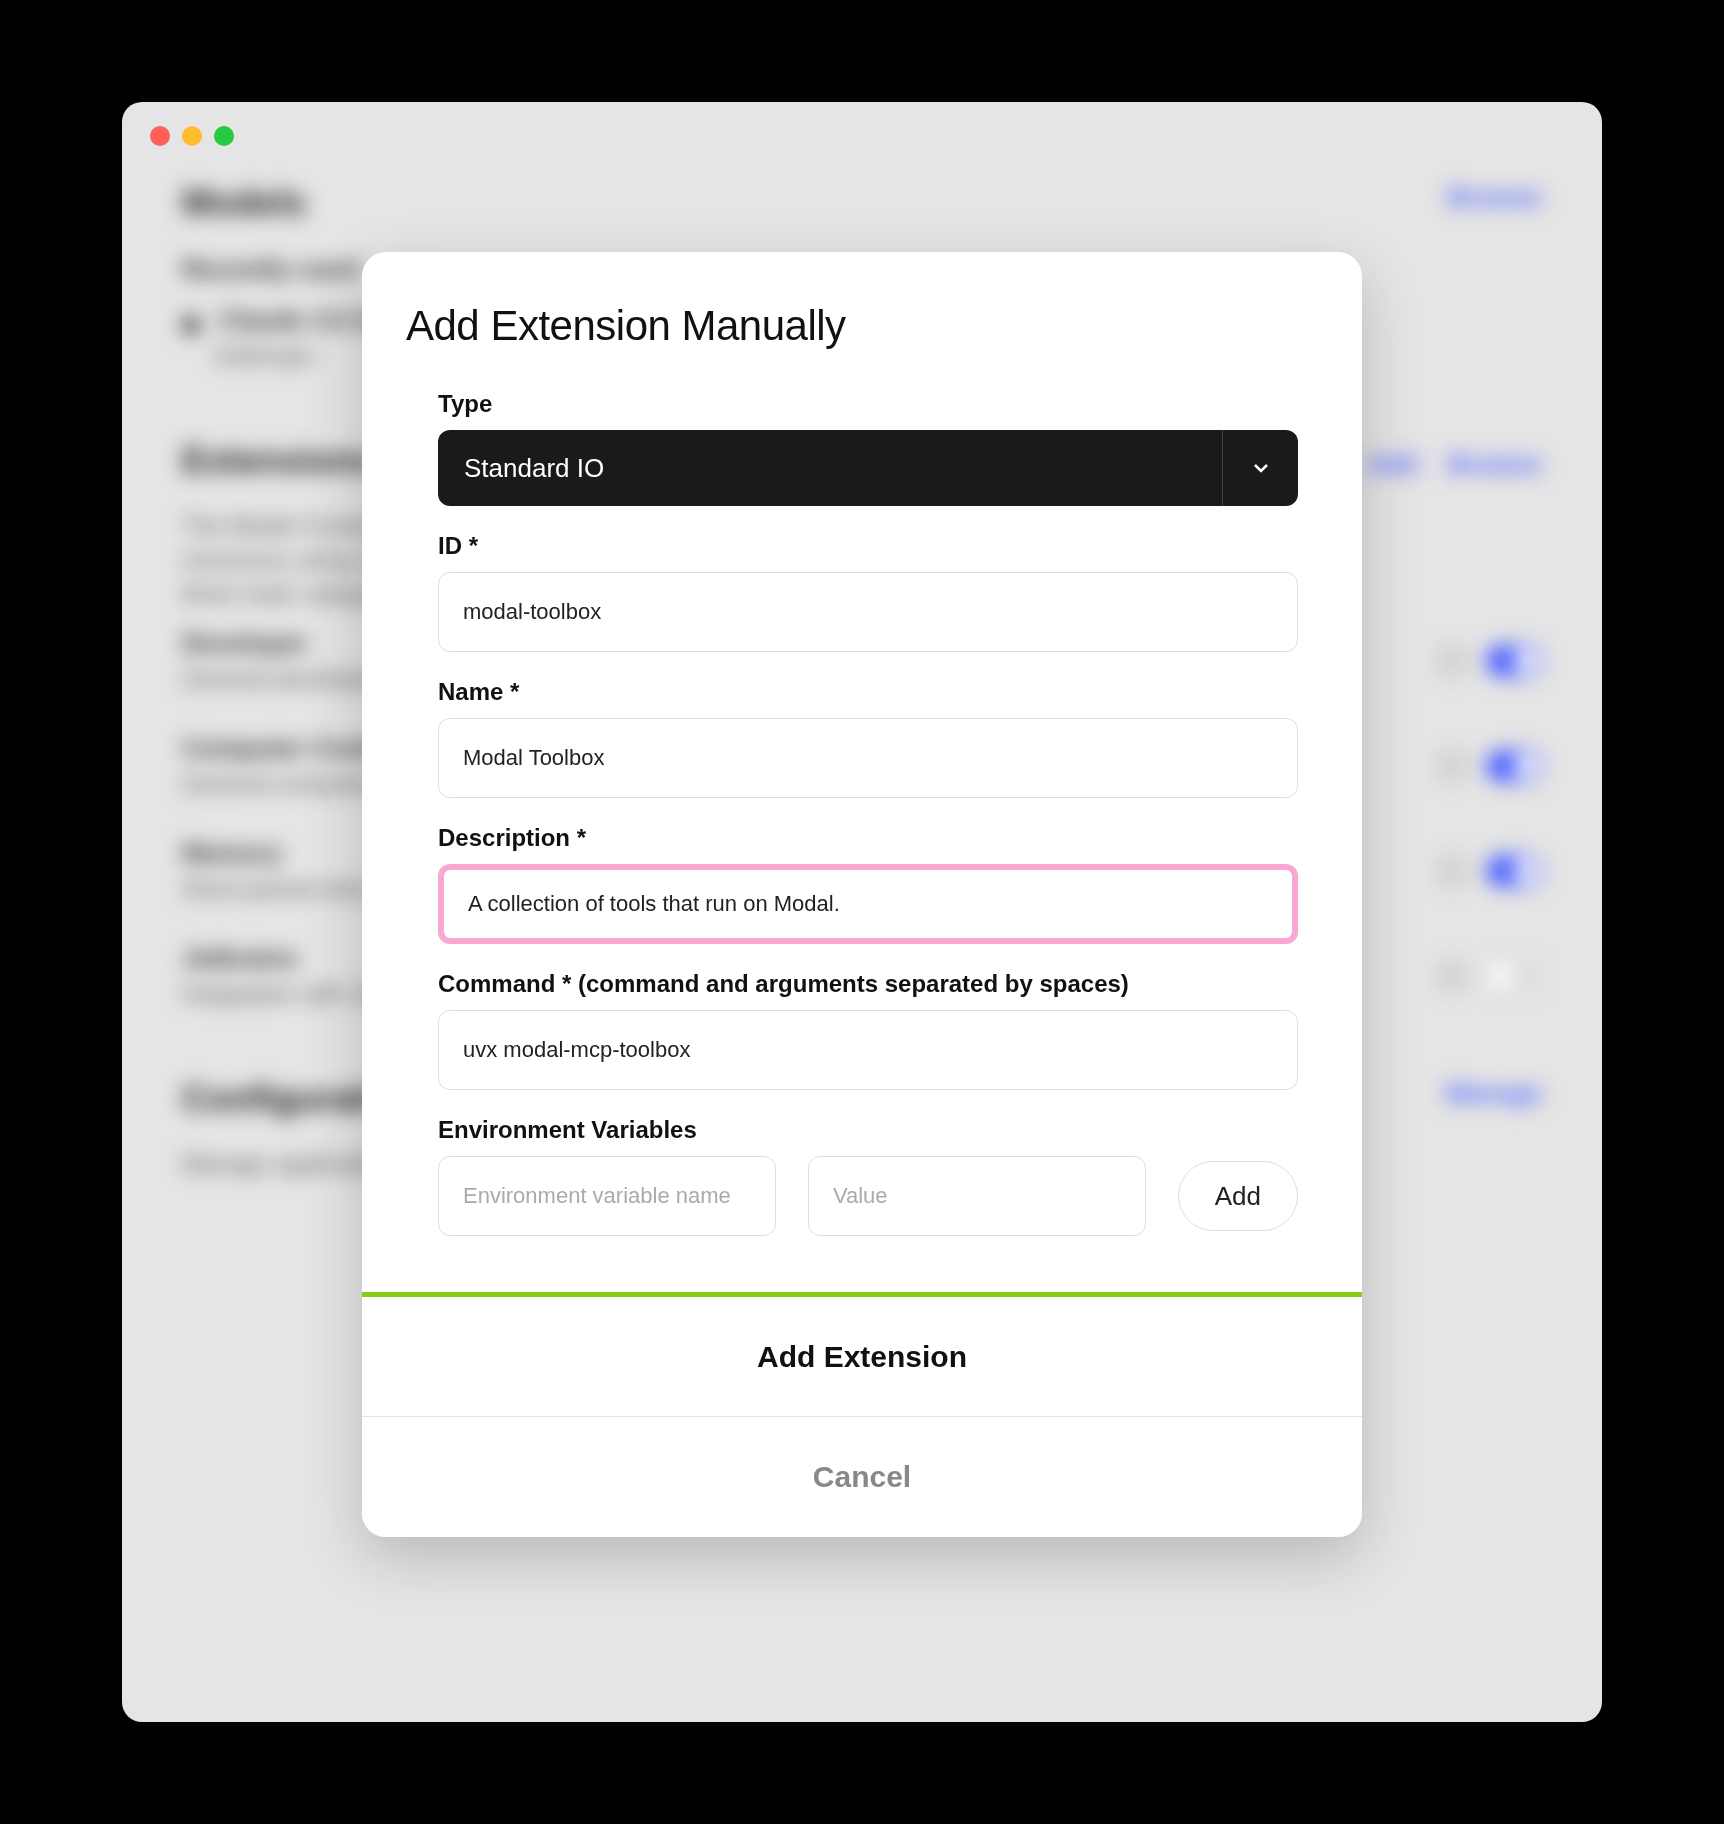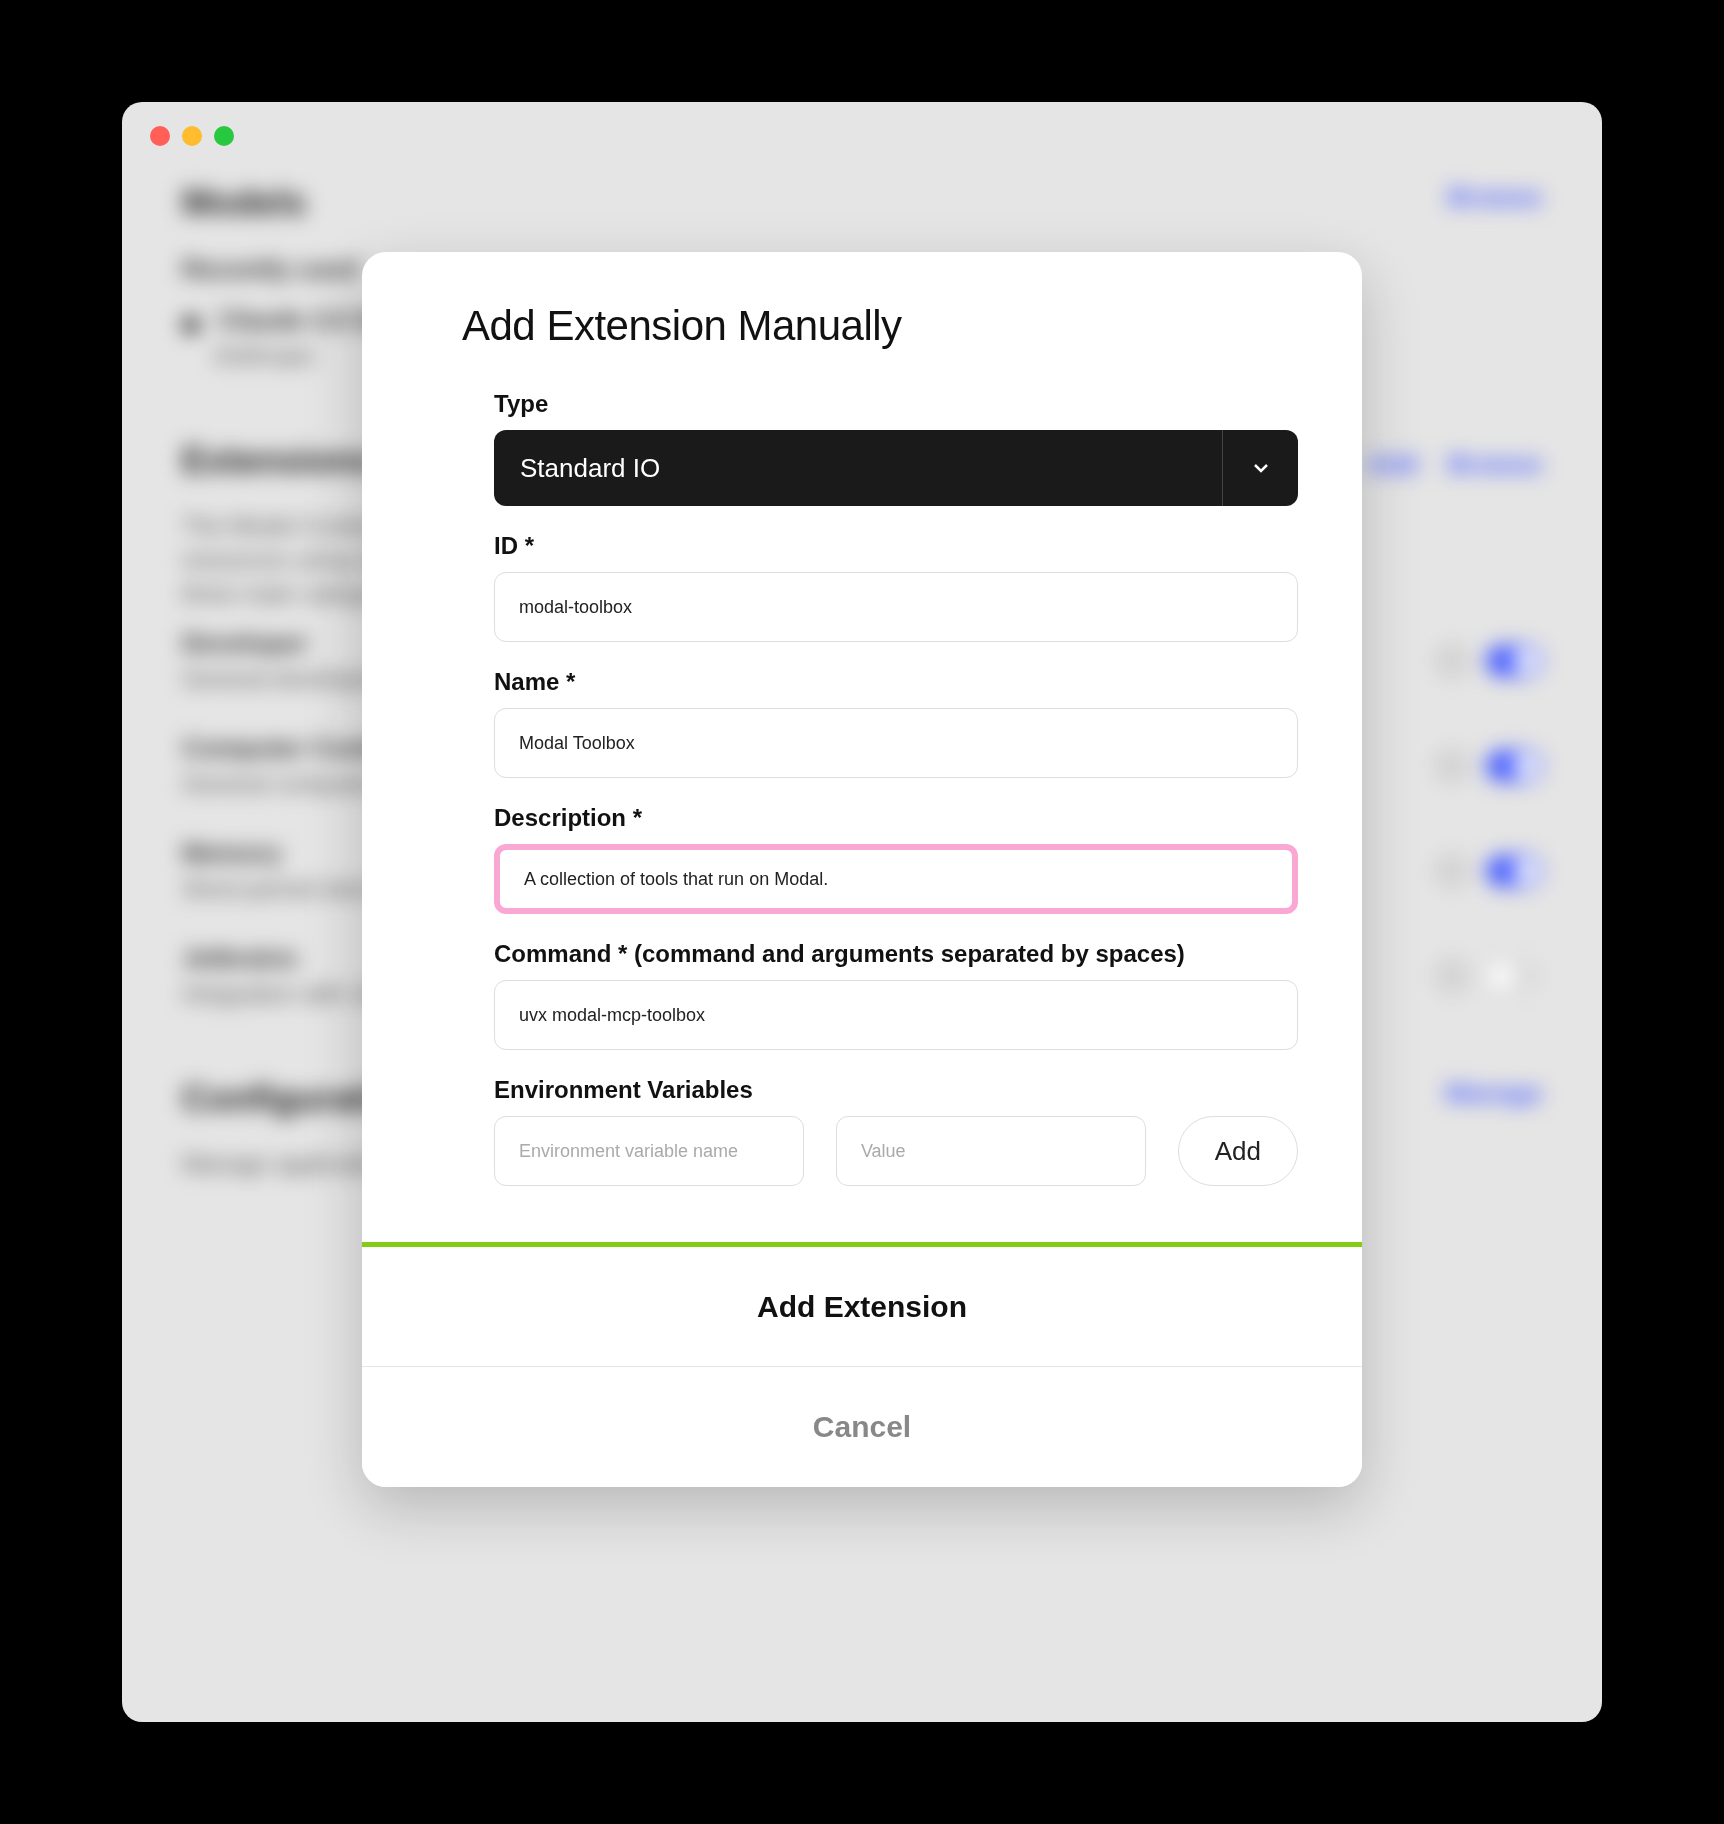--- a/index.html
+++ b/index.html
@@ -117,21 +117,21 @@
       top: 150px;
       left: 50%;
       transform: translateX(-50%);
       width: 1000px;
       background: #fff;
       border-radius: 24px;
       box-shadow: 0 20px 60px rgba(0,0,0,0.2);
       overflow: hidden;
     }
     .modal-body {
-      padding: 50px 64px 30px 100px;
+      padding: 50px 64px 30px 44px;
     }
     .modal-title {
       font-size: 42px;
       font-weight: 500;
       color: #111;
       margin-bottom: 40px;
       letter-spacing: -0.5px;
     }
     .field {
       margin-bottom: 26px;
@@ -167,25 +167,25 @@
     }
     .select-chevron svg {
       width: 24px;
       height: 24px;
       stroke: #fff;
       stroke-width: 2.5;
       fill: none;
     }
     .input {
       width: 100%;
-      height: 70px;
+      height: 80px;
       border: 1px solid #ddd;
       border-radius: 12px;
       padding: 0 24px;
-      font-size: 18px;
+      font-size: 22px;
       color: #222;
       font-family: inherit;
       outline: none;
     }
     .input-focused {
       border: 6px solid #f9a8d4;
     }
     .env-row {
       display: flex;
       gap: 32px;

